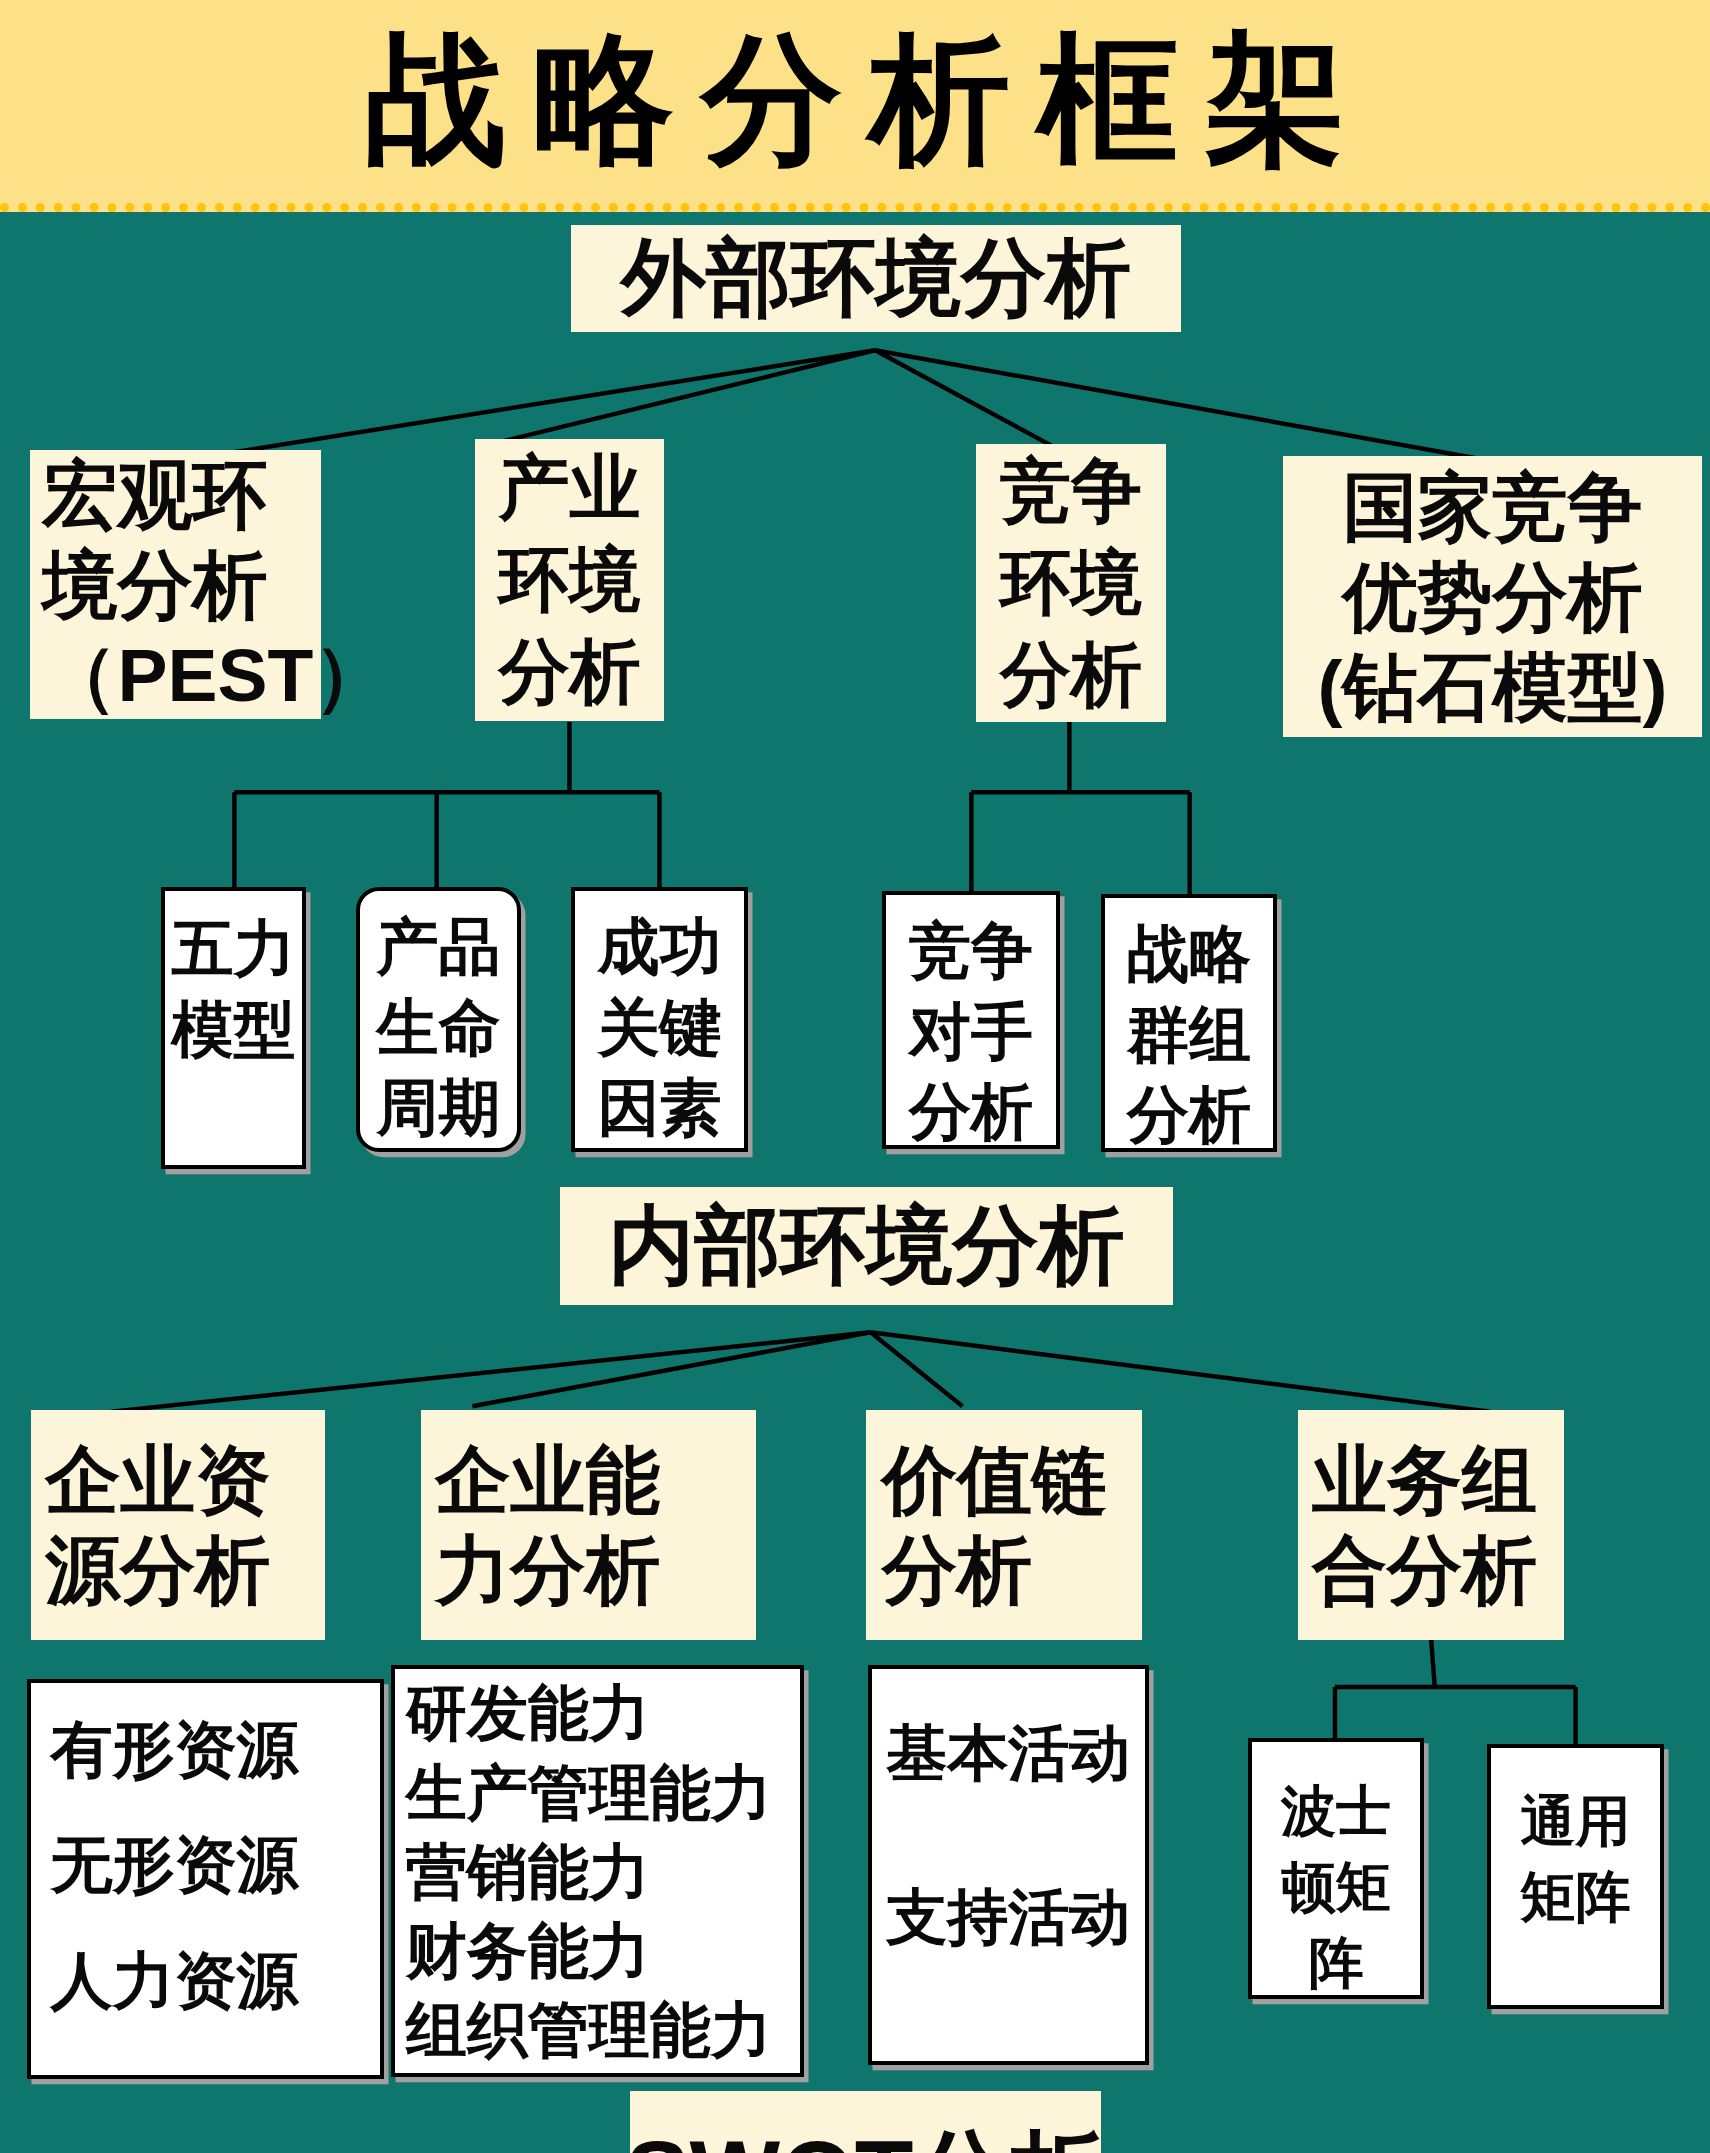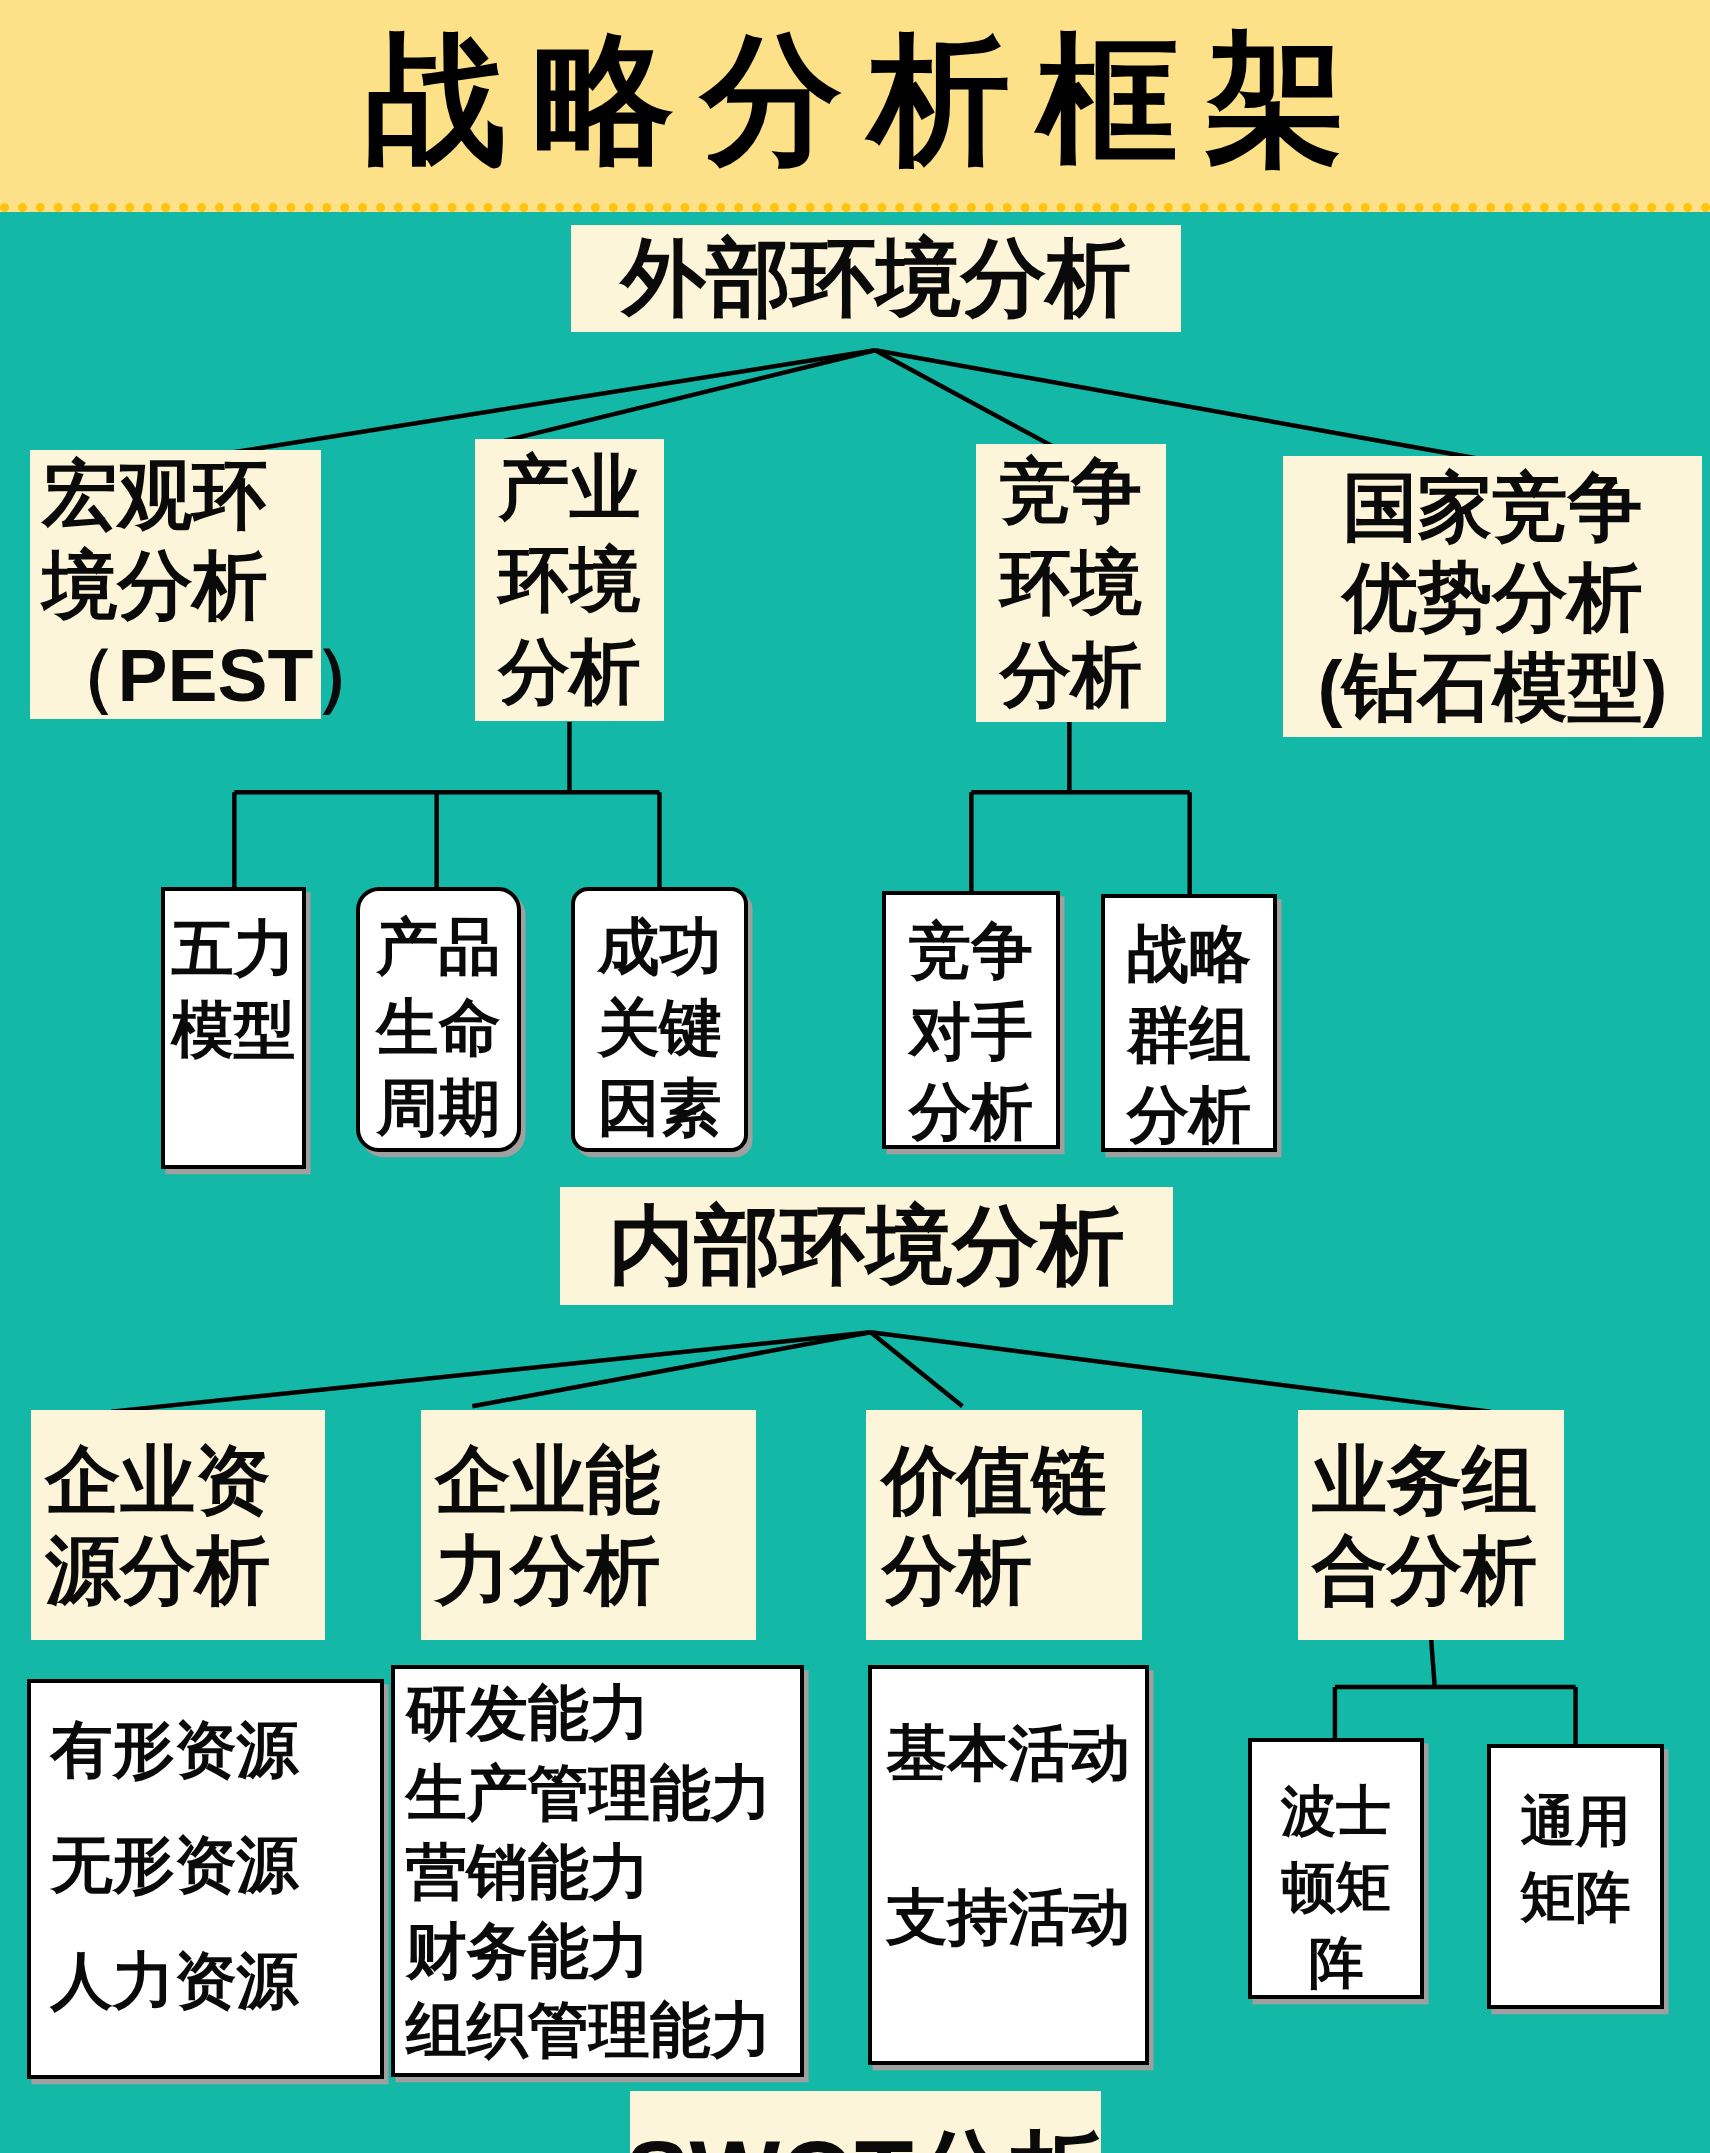--- a/index.html
+++ b/index.html
@@ -6,21 +6,21 @@
     --banner-bg:#fde189;
     --banner-dots:#ffc30f;
     --hl-bg:#fdf5da;
     --ink:#0a0a0a;
     --line:#000000;
     --shadow:#a0a0a0;
   }
   html,body{margin:0;padding:0;background:#ffffff;}
   #canvas{
     position:relative;width:1711px;height:2154px;overflow:hidden;
-    background:#14b8a6;color:var(--ink);
+    background:#0f766e;color:var(--ink);
     font-family:"Liberation Sans",sans-serif;
   }
   
   #banner{
     position:absolute;left:0;top:0;width:1711px;height:212px;box-sizing:border-box;
     background:var(--banner-bg);border-bottom:9px dotted var(--banner-dots);
     display:flex;align-items:center;justify-content:center;
   }
   #banner .t{
     font-family:"DejaVu Serif",serif;font-weight:bold;font-size:141px;
@@ -56,21 +56,21 @@
   
   .box{
     position:absolute;background:#ffffff;border:4.5px solid var(--line);box-sizing:border-box;
     box-shadow:4.5px 5.3px 0 var(--shadow);
     font-weight:bold;white-space:pre-line;color:var(--ink);
     display:flex;justify-content:center;align-items:flex-start;text-align:center;
   }
   .box.left{justify-content:flex-start;text-align:left;}
   #x-five {left:161px;top:887px;width:145px;height:282px;font-size:62px;line-height:1.3;padding-top:18px;}
   #x-plc  {left:356px;top:887px;width:165px;height:265px;font-size:62px;line-height:1.3;padding-top:16px;border-radius:23px;}
-  #x-ksf  {left:571px;top:887px;width:177px;height:265px;font-size:62px;line-height:1.3;padding-top:16px;border-radius:17px;}
+  #x-ksf  {left:571px;top:887px;width:177px;height:265px;font-size:62px;line-height:1.3;padding-top:16px;}
   #x-rival{left:882px;top:891px;width:178px;height:258px;font-size:62px;line-height:1.3;padding-top:16px;}
   #x-group{left:1101px;top:894px;width:176px;height:258px;font-size:62px;line-height:1.3;padding-top:16px;}
   #x-res  {left:27px;top:1679px;width:357px;height:400px;font-size:62px;line-height:1.86;padding:9px 0 0 19.6px;}
   #x-cap  {left:391px;top:1665px;width:413px;height:412px;font-size:61px;line-height:1.3;padding:5.3px 0 0 10.7px;}
   #x-act  {left:868px;top:1665px;width:281px;height:400px;font-size:61px;line-height:2.7;padding:1.8px 0 0 14.3px;}
   #x-bcg  {left:1248px;top:1738px;width:176px;height:261px;font-size:55px;line-height:1.38;padding-top:32px;}
   #x-ge   {left:1487px;top:1744px;width:177px;height:265px;font-size:55px;line-height:1.38;padding-top:36px;}
 </style>
 </head>
 <body>

